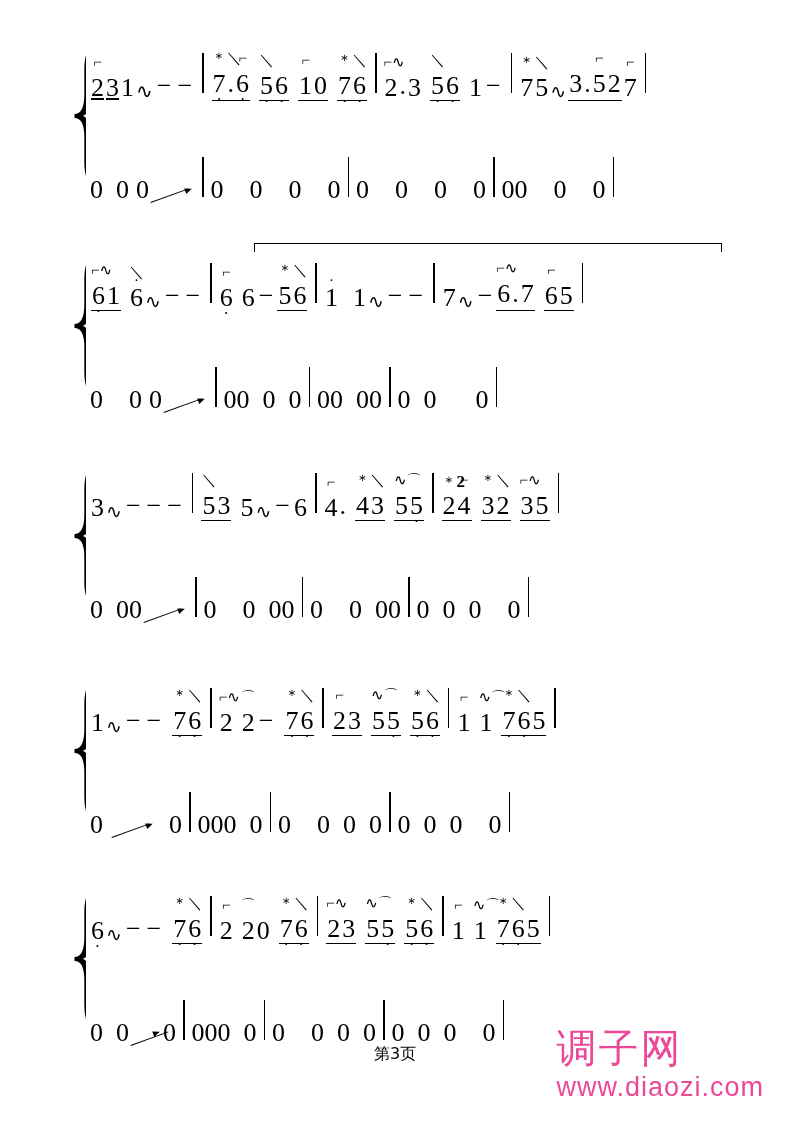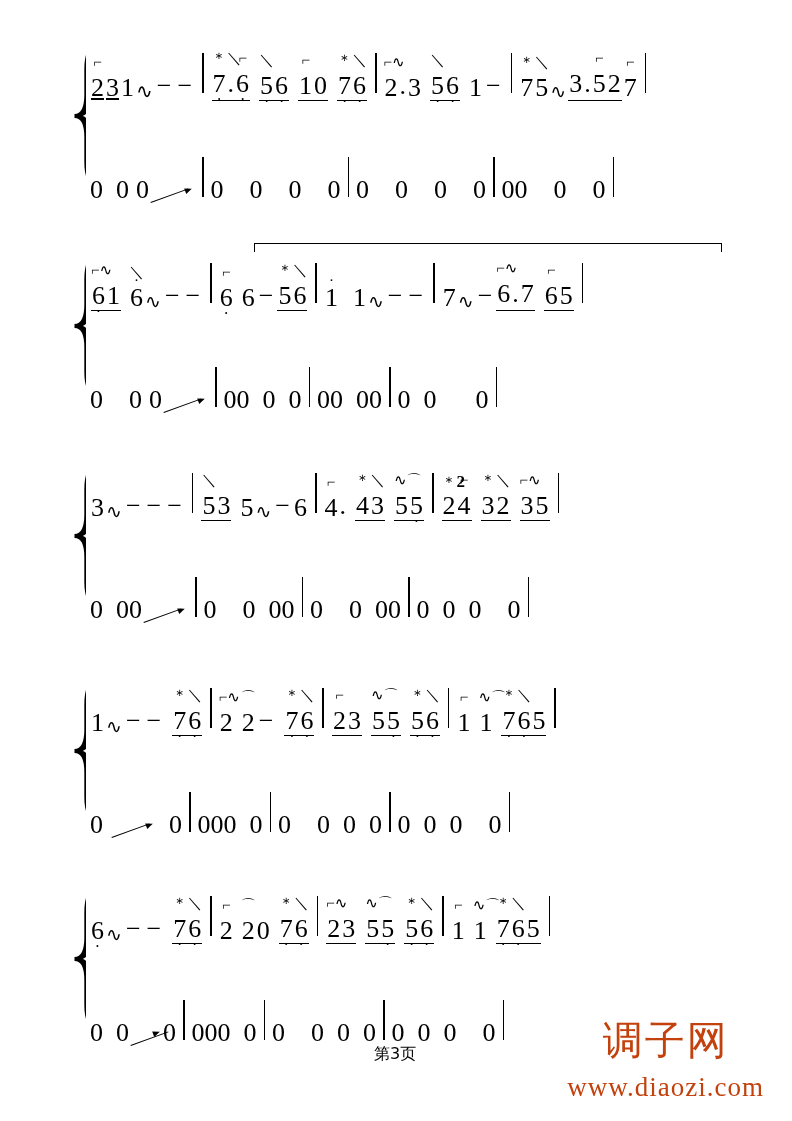--- a/index.html
+++ b/index.html
@@ -178,35 +178,35 @@
     top: 1044px;
     font-size: 16px;
     font-family: "DejaVu Sans", sans-serif;
     text-align: center;
   }
 
   .watermark {
     position: absolute;
     right: 28px;
     bottom: 18px;
-    text-align: center;
-    color: #c2410c;
+    text-align: left;
+    color: #ec4899;
     user-select: none;
   }
   .watermark .wm-cn {
     font-size: 40px;
     font-family: "DejaVu Sans", sans-serif;
     letter-spacing: 2px;
     line-height: 1.1;
   }
   .watermark .wm-url {
     font-size: 27px;
-    font-family: Liberation Serif, serif;
+    font-family: Liberation Sans, sans-serif;
     letter-spacing: 1px;
-    margin-top: 10px;
+    margin-top: 2px;
   }
 </style>
 </head>
 <body>
 
 <div class="sheet">
 
   <div class="system" style="top:45px; height:170px;">
     <div class="brace">
         <span>{</span>

